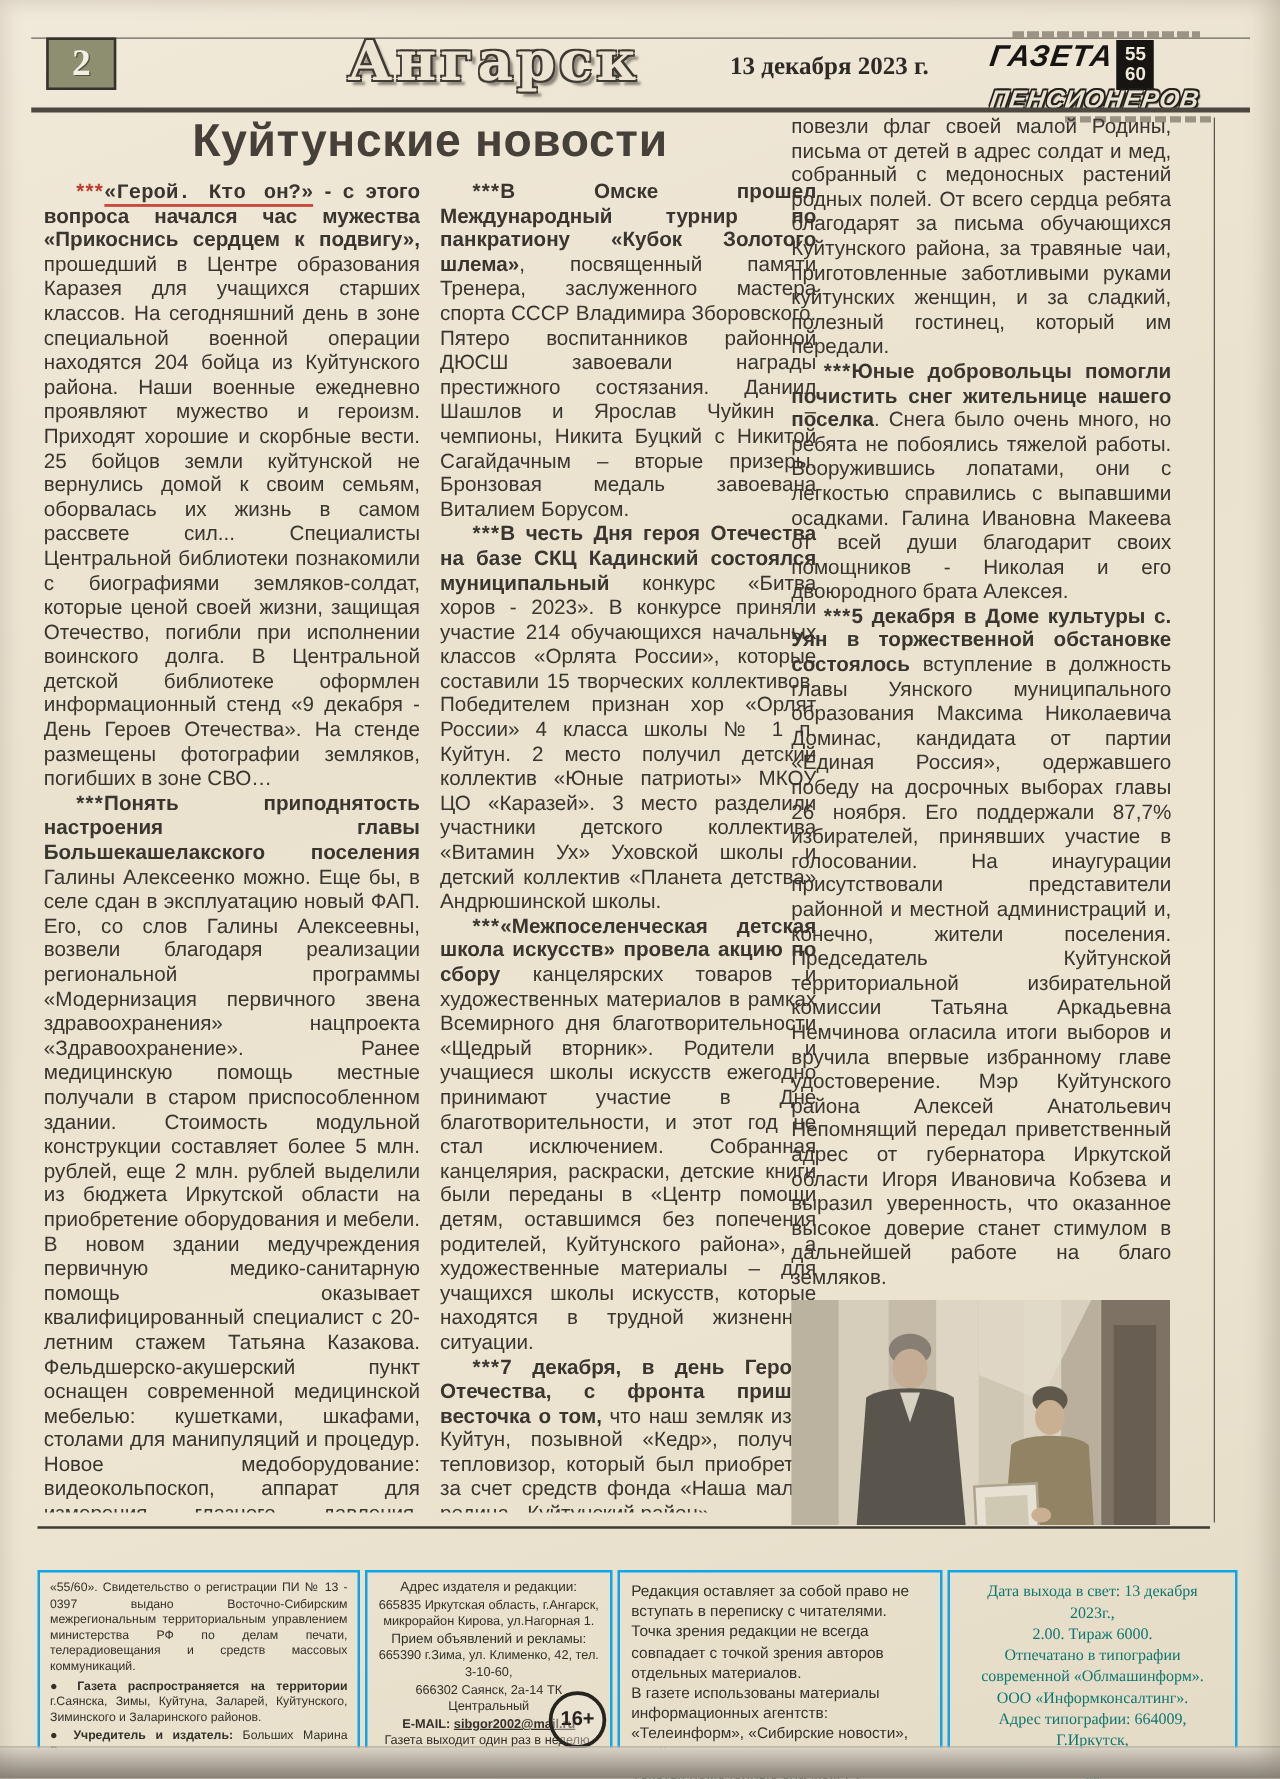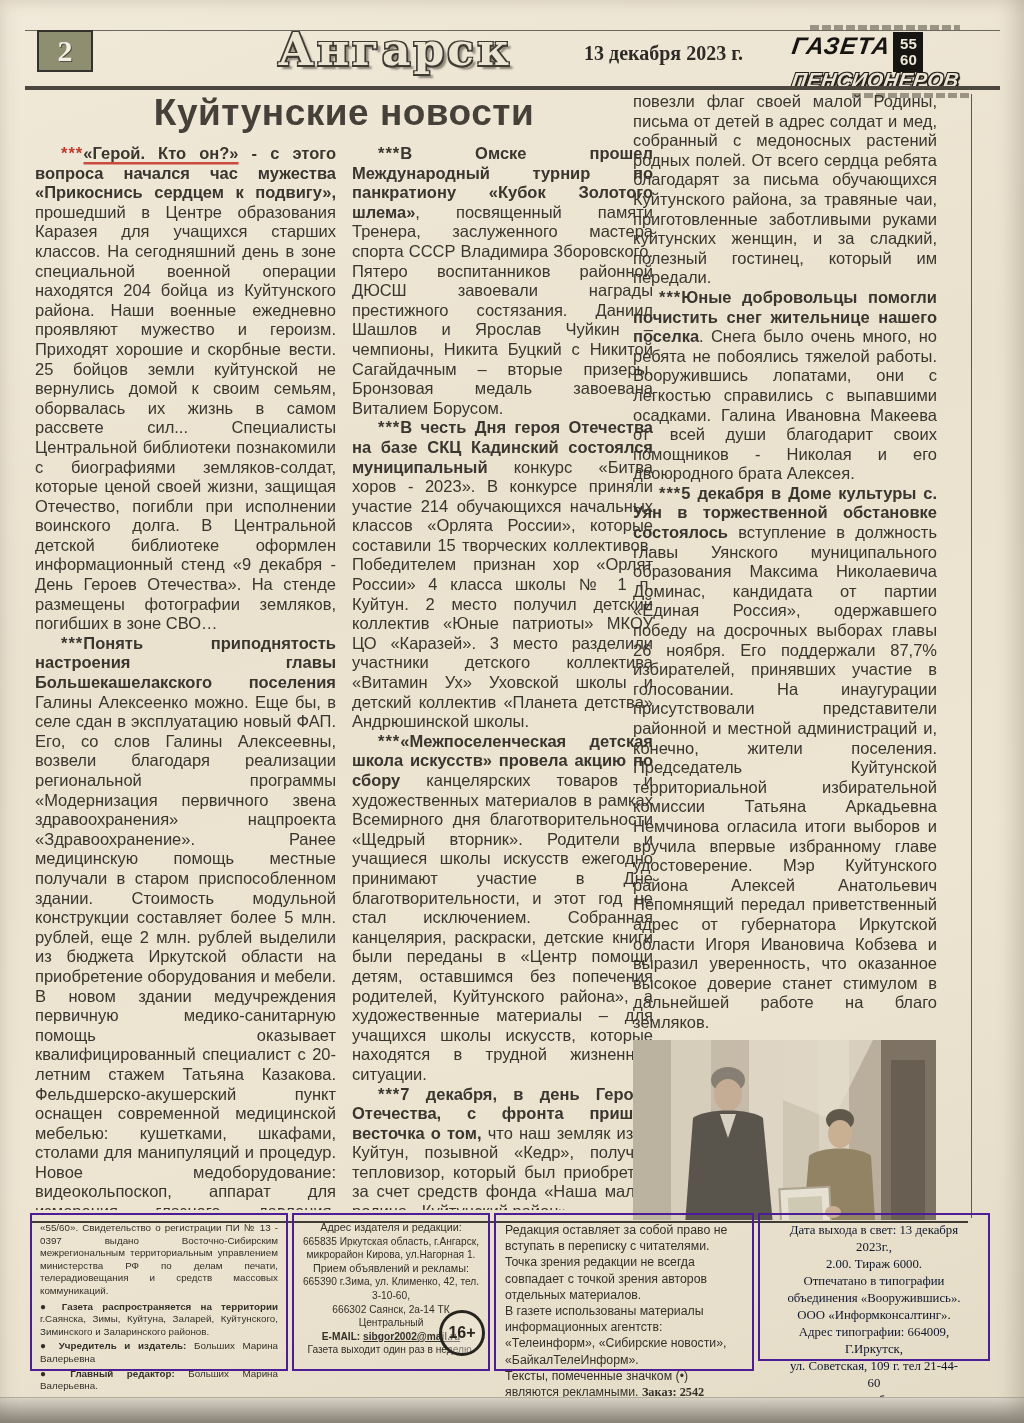--- a/index.html
+++ b/index.html
@@ -41,43 +41,43 @@
   .left-zone{position:absolute;left:35px;top:92px;width:618px;height:1128px;}
   .cols{display:flex;gap:16px;height:1066px;overflow:hidden;}
   .col{width:301px;text-align:justify;font-size:16.5px;line-height:19.6px;color:#39362f;overflow:hidden;}
   .col3{position:absolute;left:633px;top:92px;width:304px;height:1128px;overflow:hidden;
        text-align:justify;font-size:16.5px;line-height:19.6px;color:#39362f;}
   .para{margin:0;text-indent:26px;}
   .para.noind{text-indent:0;}
   .mk{font-weight:bold;letter-spacing:1px;}
   .mk.red{color:#c03a2b;}
   .lead{font-weight:bold;}
-  .u-red{font-weight:bold;box-shadow:0 3px 0 -0.5px rgba(194,59,44,.9);}
+  .u-red{font-weight:bold;box-shadow:0 3px 0 -0.5px rgba(194,59,44,.9);font-family:Liberation Mono, monospace;}
   .vrule{position:absolute;left:971px;top:94px;width:0;height:1124px;border-left:1.5px solid #5c584e;}
   .photo{margin-top:7px;width:303px;height:248px;display:block;}
   
   .footrule{position:absolute;left:30px;top:1221px;width:938px;border-top:2.5px solid #3f3c35;}
-  .fbox{position:absolute;top:1213px;border:2px solid #4c1d95;color:#33302a;box-sizing:border-box;}
+  .fbox{position:absolute;top:1256px;border:2px solid #0ea5e9;color:#33302a;box-sizing:border-box;}
   .fbox1{left:30px;width:258px;height:158px;padding:7px 8px;font-size:9.8px;line-height:12.6px;}
   .fbox1 p{margin:0 0 3px 0;text-align:justify;}
   .fbox1 .bullet{margin-bottom:2px;}
   .fbox1 .dot{font-size:10px;}
   .fbox2{left:292px;width:198px;height:158px;padding:6px 5px;font-size:10.2px;line-height:13.6px;
        text-align:center;}
   .fbox2 .bh{font-weight:normal;font-size:10.8px;}
   .fbox2 .email{font-weight:bold;}
   .fbox2 .email u{text-decoration:underline;}
   .badge16{position:absolute;right:3px;bottom:13px;width:40px;height:40px;border:3px solid #26241e;
        border-radius:50%;display:flex;align-items:center;justify-content:center;
        font-weight:bold;font-size:16px;color:#26241e;background:rgba(240,233,218,.4);}
   .fbox3{left:494px;width:260px;height:158px;padding:7px 9px;font-size:12.3px;line-height:16.2px;}
   .fbox3 p{margin:0;text-align:left;}
   .fbox3 .order{font-family:"Liberation Serif",serif;font-weight:bold;}
   .fbox4{left:758px;width:232px;height:148px;padding:7px 24px;text-align:center;
-       font-family:"Liberation Serif",serif;font-size:12.8px;line-height:17px;color:#0f172a;}
+       font-family:"Liberation Serif",serif;font-size:12.8px;line-height:17px;color:#0f766e;}
   .scanedge{position:absolute;left:0;right:0;bottom:0;height:25px;
        background:linear-gradient(#d9d3c6,#928e84);border-top:1px solid #b4aea1;}
 </style>
 </head>
 <body>
 
 <div class="page">
 
   <div class="header">
     <div class="topline"></div>
@@ -180,21 +180,21 @@
   <div class="fbox fbox3">
     <p>Редакция оставляет за собой право не вступать в переписку с читателями.</p>
     <p>Точка зрения редакции не всегда совпадает с точкой зрения авторов отдельных материалов.</p>
     <p>В газете использованы материалы информационных агентств: «Телеинформ», «Сибирские новости», «БайкалТелеИнформ».</p>
     <p><span>Тексты, помеченные значком (•) являются рекламными. </span><span class="order">Заказ: 2542</span></p>
   </div>
 
   <div class="fbox fbox4">
     <div>Дата выхода в свет: 13 декабря 2023г.,</div>
     <div>2.00. Тираж  6000.</div>
-    <div>Отпечатано в типографии объединения «Вооружившись».</div>
+    <div>Отпечатано в типографии современной «Облмашинформ».</div>
     <div>ООО «Информконсалтинг».</div>
     <div>Адрес типографии: 664009, Г.Иркутск,</div>
     <div>ул. Советская, 109 г. тел 21-44-60</div>
     <div>цена свободная</div>
     <div>Подписной индекс П6250</div>
   </div>
 
   <div class="scanedge"></div>
 </div>
 

